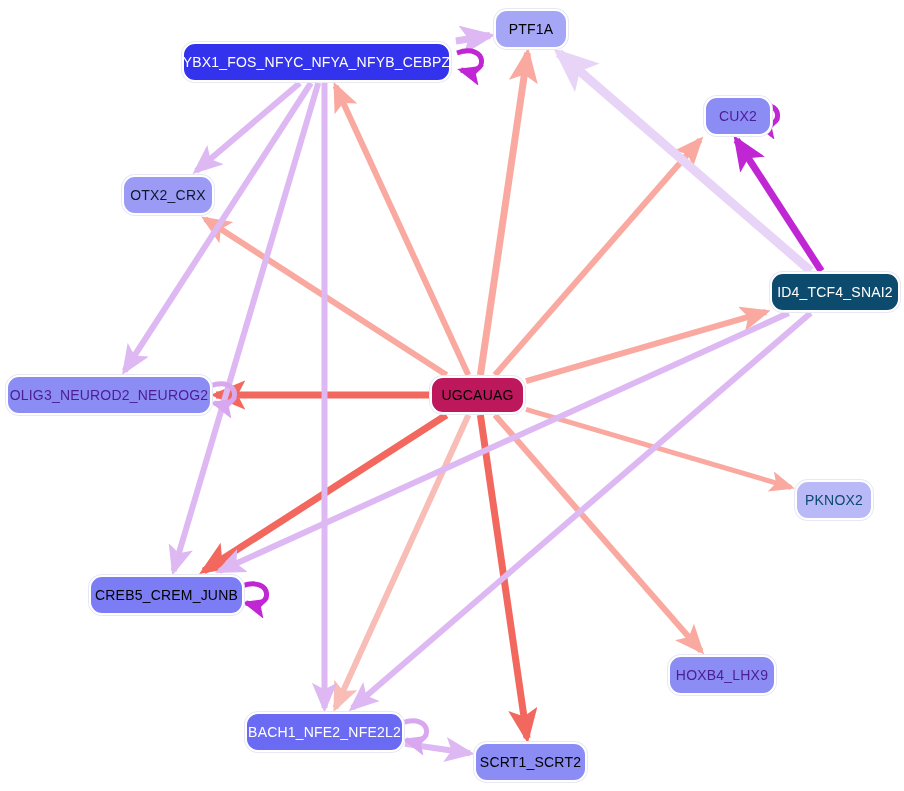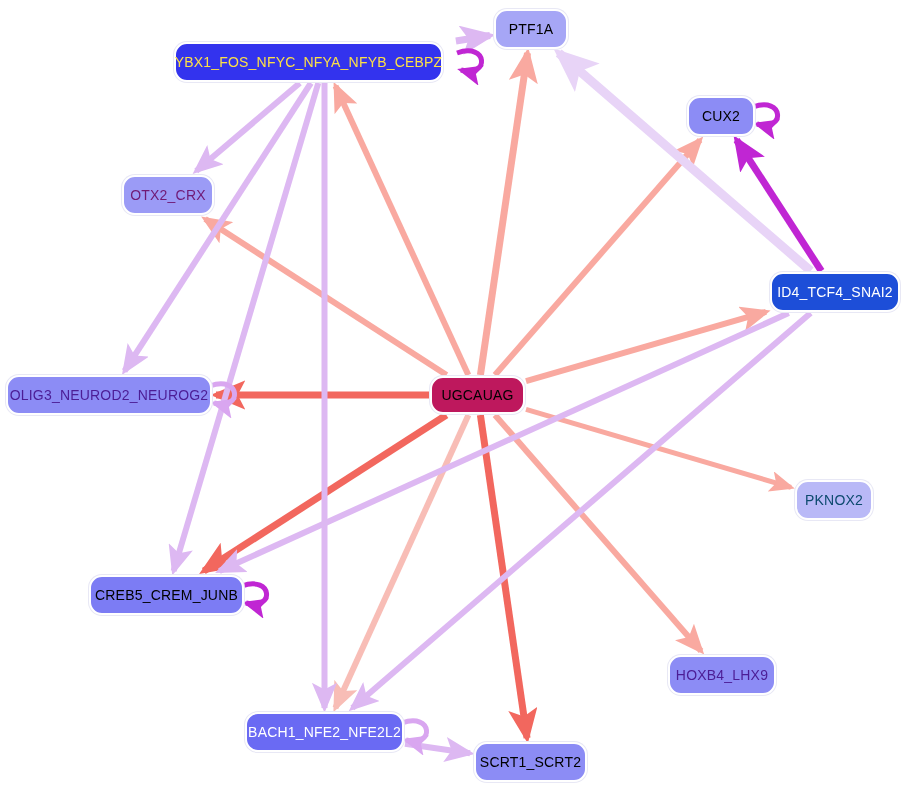--- a/index.html
+++ b/index.html
@@ -81,33 +81,33 @@
       <path d="M 457 53 C 488 42, 490 78, 461 70" fill="none" stroke="#c026d3" stroke-width="5" marker-end="url(#mc026d3)"></path>
       <path d="M 753 107 C 784 96, 786 132, 757 124" fill="none" stroke="#c026d3" stroke-width="5" marker-end="url(#mc026d3)"></path>
       <path d="M 210 386 C 241 375, 243 411, 214 403" fill="none" stroke="#d9a6f0" stroke-width="5" marker-end="url(#md9a6f0)"></path>
       <path d="M 242 586 C 273 575, 275 611, 246 603" fill="none" stroke="#c026d3" stroke-width="5" marker-end="url(#mc026d3)"></path>
       <path d="M 402 723 C 433 712, 435 748, 406 740" fill="none" stroke="#d9a6f0" stroke-width="5" marker-end="url(#md9a6f0)"></path>
     </svg>
   <div id="node-layer">
       <div class="node" style="left: 430px; top: 376px; width: 95px; height: 38px; background: #be185d; color: rgb(0, 0, 0);">
         <span class="lbl">UGCAUAG</span>
       </div>
-      <div class="node" style="left: 174px; top: 42px; width: 269px; height: 40px; background: rgb(51, 51, 238); color: #fde047;">
+      <div class="node" style="left: 182px; top: 42px; width: 269px; height: 40px; background: rgb(51, 51, 238); color: #ffffff;">
         <span class="lbl">YBX1_FOS_NFYC_NFYA_NFYB_CEBPZ</span>
       </div>
       <div class="node" style="left: 494px; top: 9px; width: 74px; height: 40px; background: rgb(166, 166, 246); color: rgb(0, 0, 0);">
         <span class="lbl">PTF1A</span>
       </div>
-      <div class="node" style="left: 687px; top: 96px; width: 68px; height: 40px; background: rgb(140, 140, 245); color: #000000;">
+      <div class="node" style="left: 704px; top: 96px; width: 68px; height: 40px; background: rgb(140, 140, 245); color: #4c1d95;">
         <span class="lbl">CUX2</span>
       </div>
-      <div class="node" style="left: 122px; top: 175px; width: 92px; height: 40px; background: rgb(155, 155, 246); color: #701a75;">
+      <div class="node" style="left: 122px; top: 175px; width: 92px; height: 40px; background: rgb(155, 155, 246); color: #0f172a;">
         <span class="lbl">OTX2_CRX</span>
       </div>
-      <div class="node" style="left: 770px; top: 272px; width: 130px; height: 40px; background: #1d4ed8; color: rgb(255, 255, 255);">
+      <div class="node" style="left: 770px; top: 272px; width: 130px; height: 40px; background: #0c4a6e; color: rgb(255, 255, 255);">
         <span class="lbl">ID4_TCF4_SNAI2</span>
       </div>
       <div class="node" style="left: 6px; top: 375px; width: 206px; height: 40px; background: rgb(140, 140, 245); color: #4c1d95;">
         <span class="lbl">OLIG3_NEUROD2_NEUROG2</span>
       </div>
       <div class="node" style="left: 795px; top: 480px; width: 78px; height: 40px; background: rgb(185, 185, 247); color: #0c4a6e;">
         <span class="lbl">PKNOX2</span>
       </div>
       <div class="node" style="left: 89px; top: 575px; width: 155px; height: 40px; background: rgb(124, 124, 244); color: rgb(0, 0, 0);">
         <span class="lbl">CREB5_CREM_JUNB</span>

